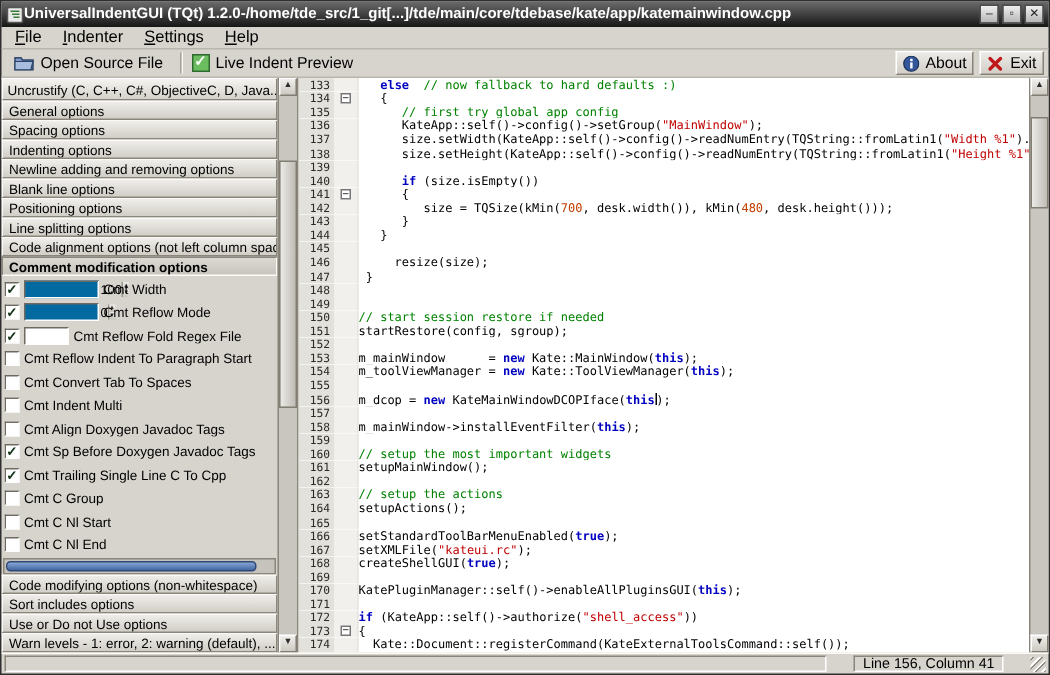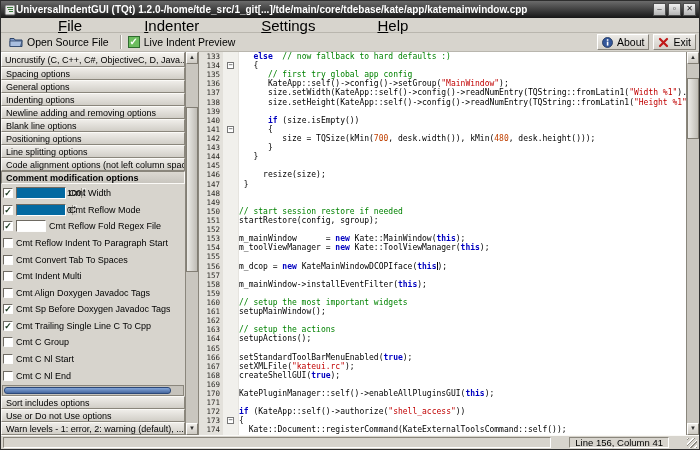--- a/index.html
+++ b/index.html
@@ -8,21 +8,21 @@
     border:1px solid #2e2e2e;font-family:"Liberation Sans",sans-serif;color:#000;}
   
   .titlebar{height:17px;flex:0 0 auto;background:linear-gradient(#6b6b6b,#161616);
     display:flex;align-items:center;padding:0 3px;gap:0;}
   .title-text{color:#fff;font-size:10px;font-weight:bold;white-space:nowrap;overflow:hidden;flex:1;}
   .tb-btns{display:flex;gap:2px;}
   .tb-btn{width:13px;height:13px;background:linear-gradient(#f0f0f0,#b5b5b5);
     border:1px solid #4d4d4d;font-size:8px;line-height:10px;text-align:center;color:#1c1c1c;cursor:default;}
   
   .menubar{height:15px;flex:0 0 auto;display:flex;align-items:center;padding-left:2px;border-bottom:1px solid #b9b6ae;}
-  .menu-item{display:inline-block;font-size:15px;padding:1px 7px;margin-left:48px;}
+  .menu-item{display:inline-block;font-size:11px;padding:1px 7px;}
   .menu-item::first-letter{text-decoration:underline;}
   
   .toolbar{height:19px;flex:0 0 auto;display:flex;align-items:center;padding:0 3px;gap:4px;border-bottom:1px solid #b9b6ae;}
   .tool-btn{display:flex;align-items:center;gap:4px;font-size:10.5px;background:none;border:1px solid transparent;
     padding:1px 4px;font-family:inherit;white-space:nowrap;}
   .tool-btn.raised{border-color:#fff #87837a #87837a #fff;background:linear-gradient(#edebe7,#d2cfc8);}
   .sep{width:2px;height:14px;border-left:1px solid #a4a199;border-right:1px solid #fbfaf8;margin:0 2px;}
   .spacer{flex:1;}
   .cb{width:10px;height:10px;background:#fff;border:1px solid;border-color:#6e6a62 #fdfdfd #fdfdfd #6e6a62;
     font-size:9px;line-height:8px;text-align:center;color:#15351a;flex:0 0 auto;font-weight:bold;}
@@ -136,22 +136,22 @@
       </span>
       <span>Exit</span>
     </button>
   </div>
 
   <div class="main">
 
     <div class="sidebar">
       <div class="combo">Uncrustify (C, C++, C#, ObjectiveC, D, Java...</div>
       <div id="sections-above">
+          <div class="section">General options</div>
           <div class="section">Spacing options</div>
-          <div class="section">General options</div>
           <div class="section">Indenting options</div>
           <div class="section">Newline adding and removing options</div>
           <div class="section">Blank line options</div>
           <div class="section">Positioning options</div>
           <div class="section">Line splitting options</div>
           <div class="section">Code alignment options (not left column spac...</div>
         </div>
       <div class="section active">Comment modification options</div>
       <div class="options" id="options-panel">
           <div class="opt-row">
@@ -215,20 +215,21 @@
           </div>
           <div class="opt-row">
             <span class="cb"></span>
             <span class="opt-label">Cmt C Nl End</span>
           </div>
         </div>
       <div class="hscroll">
         <div class="hthumb"></div>
       </div>
       <div id="sections-below">
+          <div class="section">Code modifying options (non-whitespace)</div>
           <div class="section">Sort includes options</div>
           <div class="section">Use or Do not Use options</div>
           <div class="section">Warn levels - 1: error, 2: warning (default), ...</div>
         </div>
     </div>
 
     <div class="vscroll">
       <div class="sb-arrow">▲</div>
       <div class="sb-track">
         <div class="sb-thumb thumb-side"></div>

